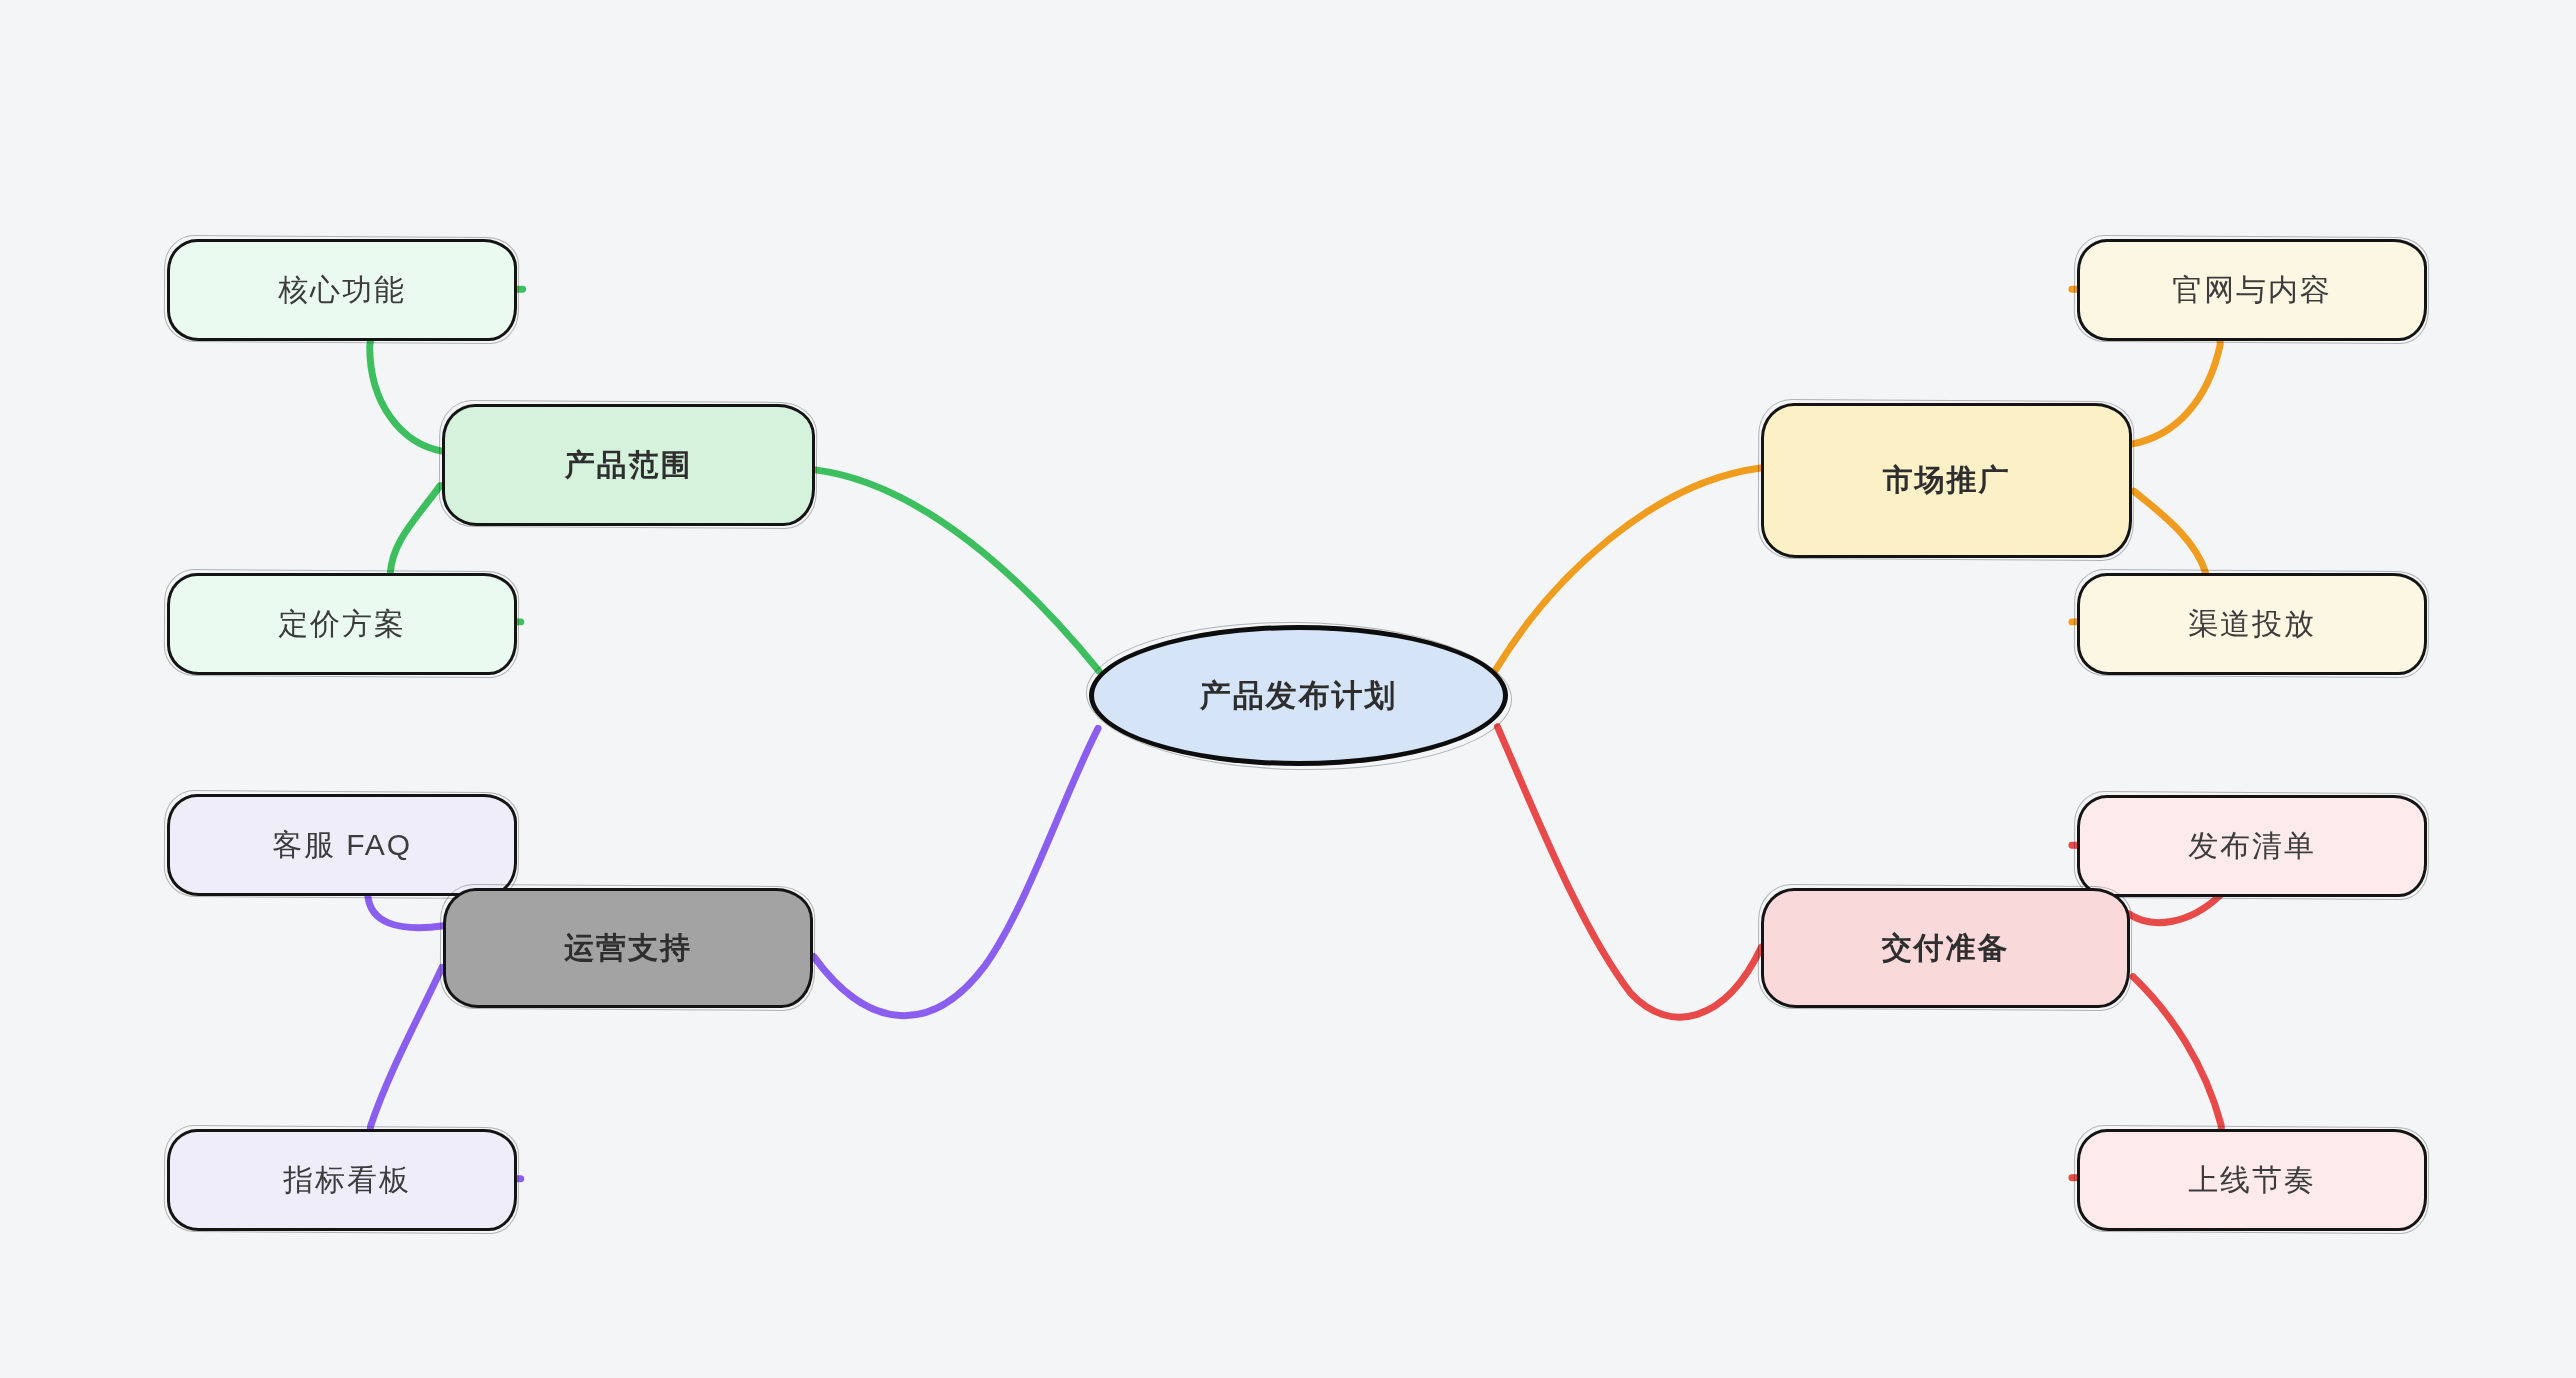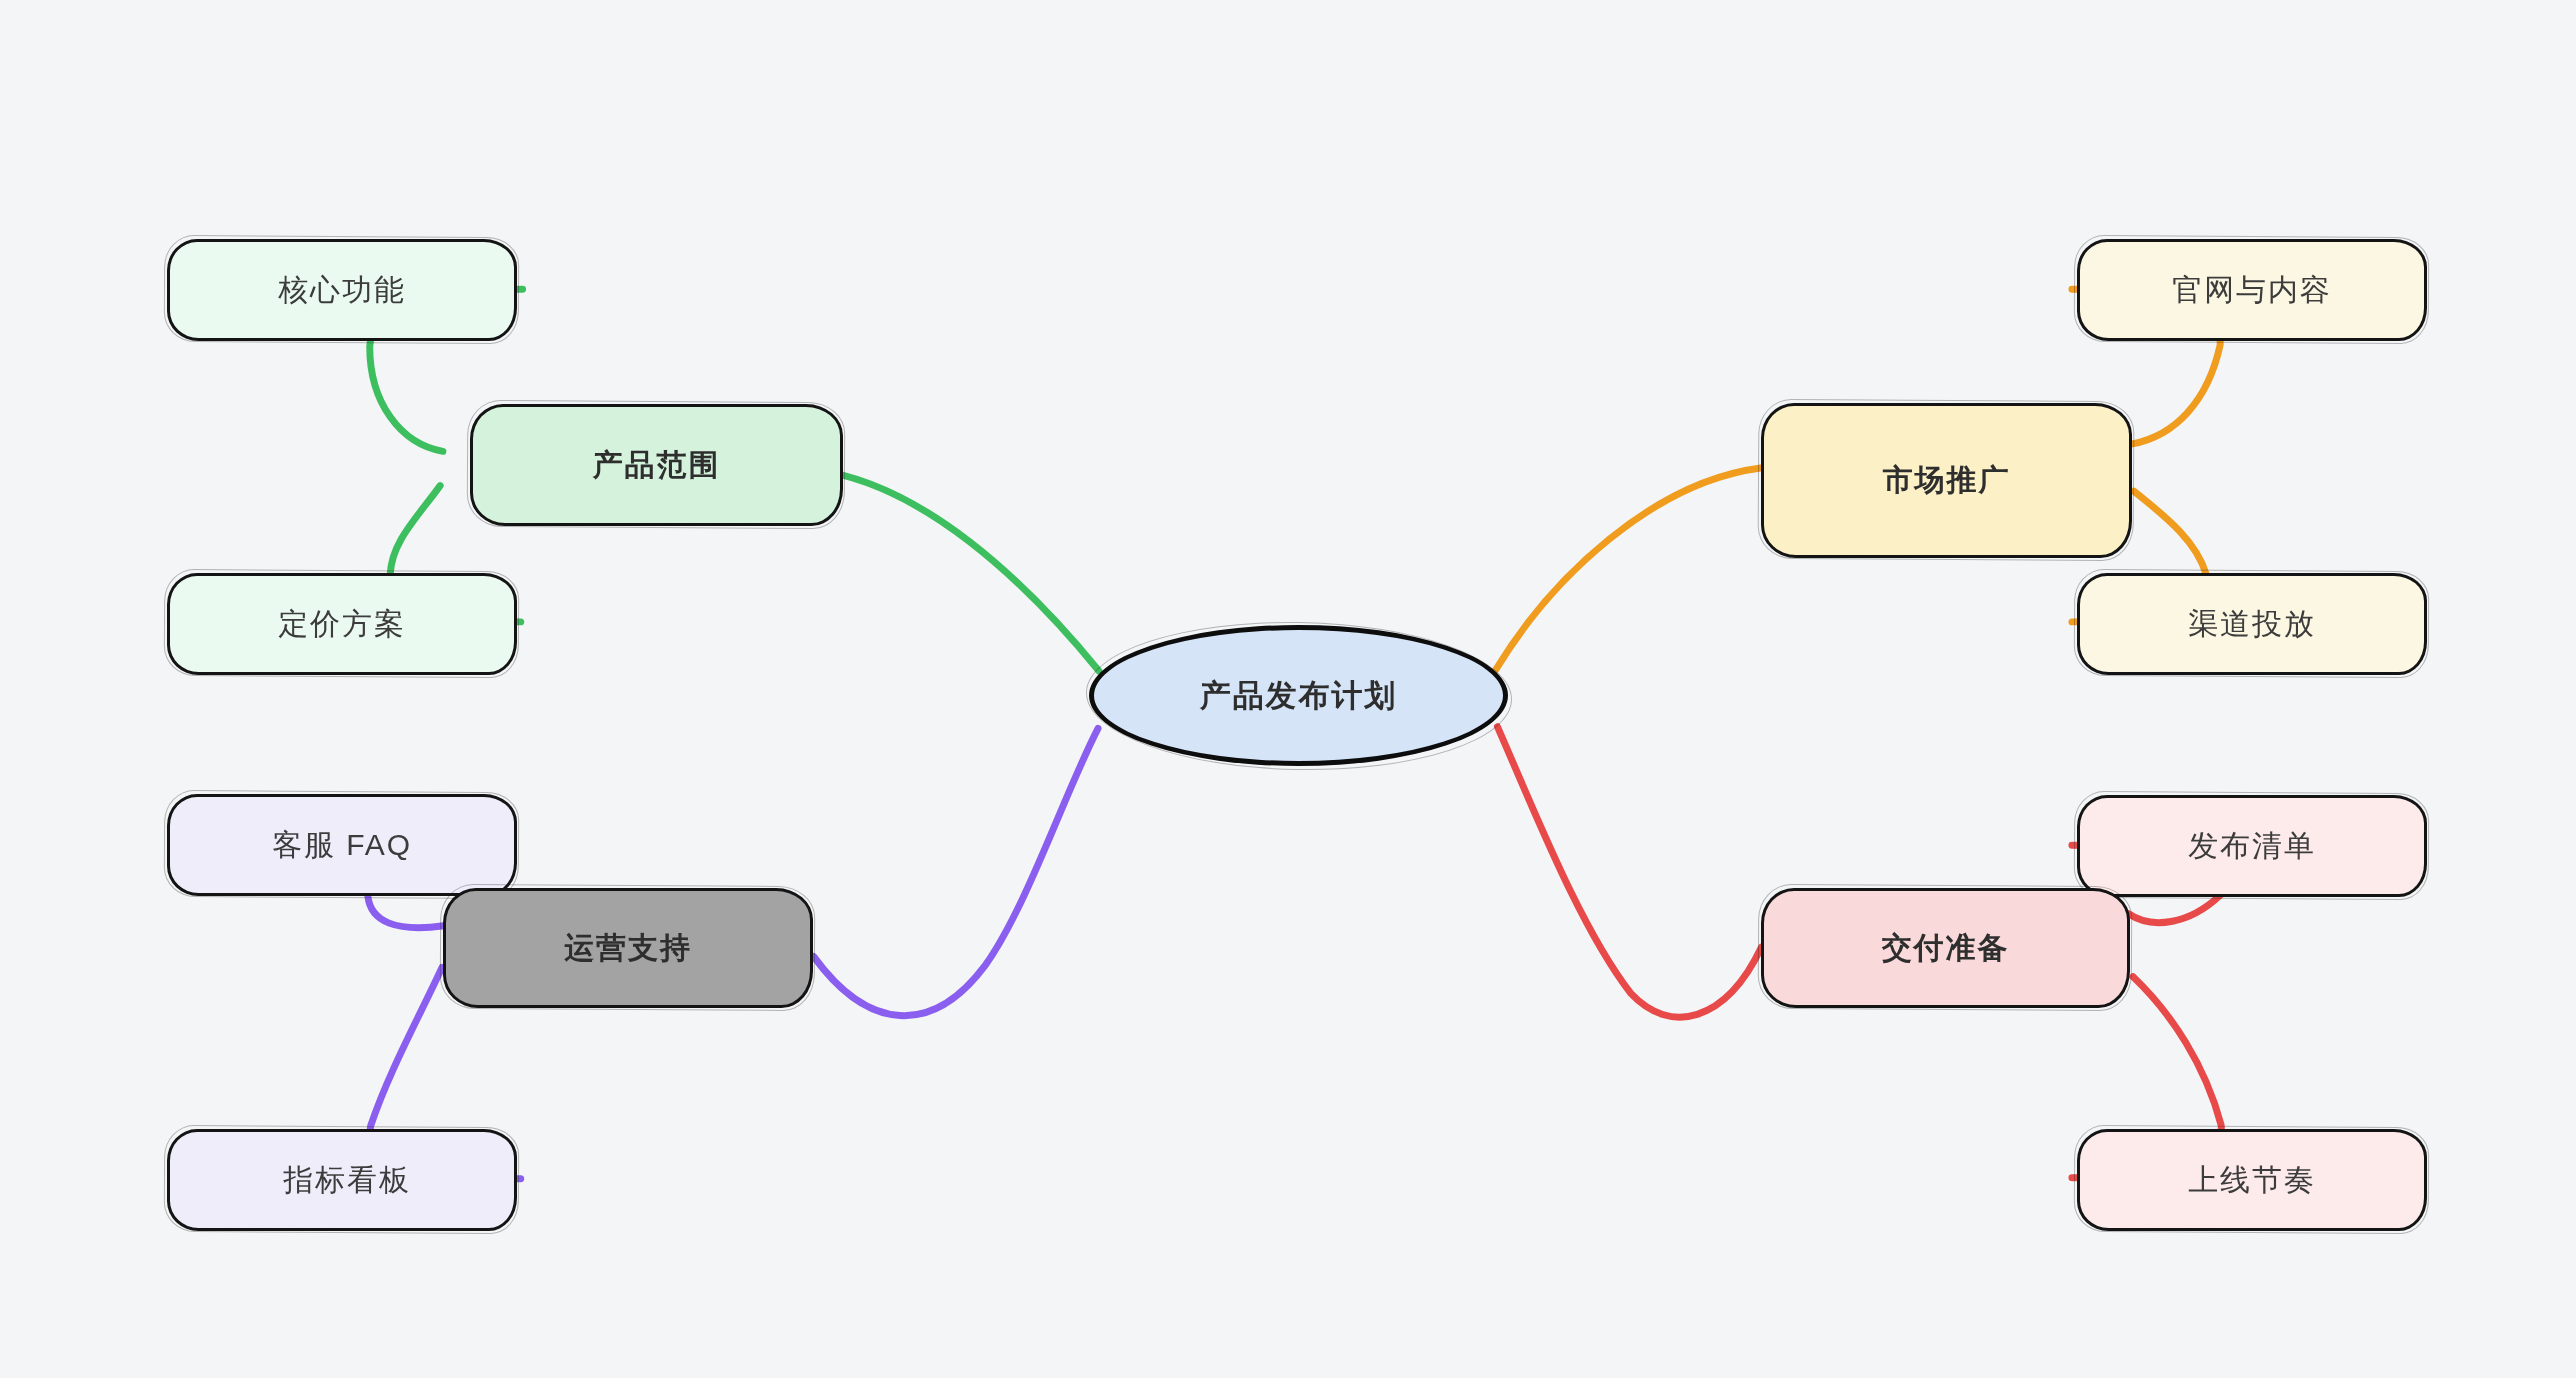--- a/index.html
+++ b/index.html
@@ -126,21 +126,21 @@
   </div>
 
   <div class="node leaf-node" style="left: 2077px; top: 795px; width: 350px; height: 102px; background-color: rgb(253, 235, 235);">
     <span class="label">发布清单</span>
   </div>
 
   <div class="node leaf-node" style="left: 2077px; top: 1129px; width: 350px; height: 102px; background-color: rgb(253, 235, 235);">
     <span class="label">上线节奏</span>
   </div>
 
-  <div class="node branch-node" style="left: 442px; top: 404px; width: 373px; height: 122px; background-color: rgb(213, 242, 220); margin-left: 28px;">
+  <div class="node branch-node" style="left: 442px; top: 404px; width: 373px; height: 122px; background-color: rgb(213, 242, 220);">
     <span class="label">产品范围</span>
   </div>
 
   <div class="node branch-node" style="left: 1761px; top: 403px; width: 371px; height: 155px; background-color: rgb(252, 240, 198);">
     <span class="label">市场推广</span>
   </div>
 
   <div class="node branch-node" style="left: 443px; top: 888px; width: 370px; height: 120px; background-color: #a3a3a3; text-align: center;">
     <span class="label">运营支持</span>
   </div>

